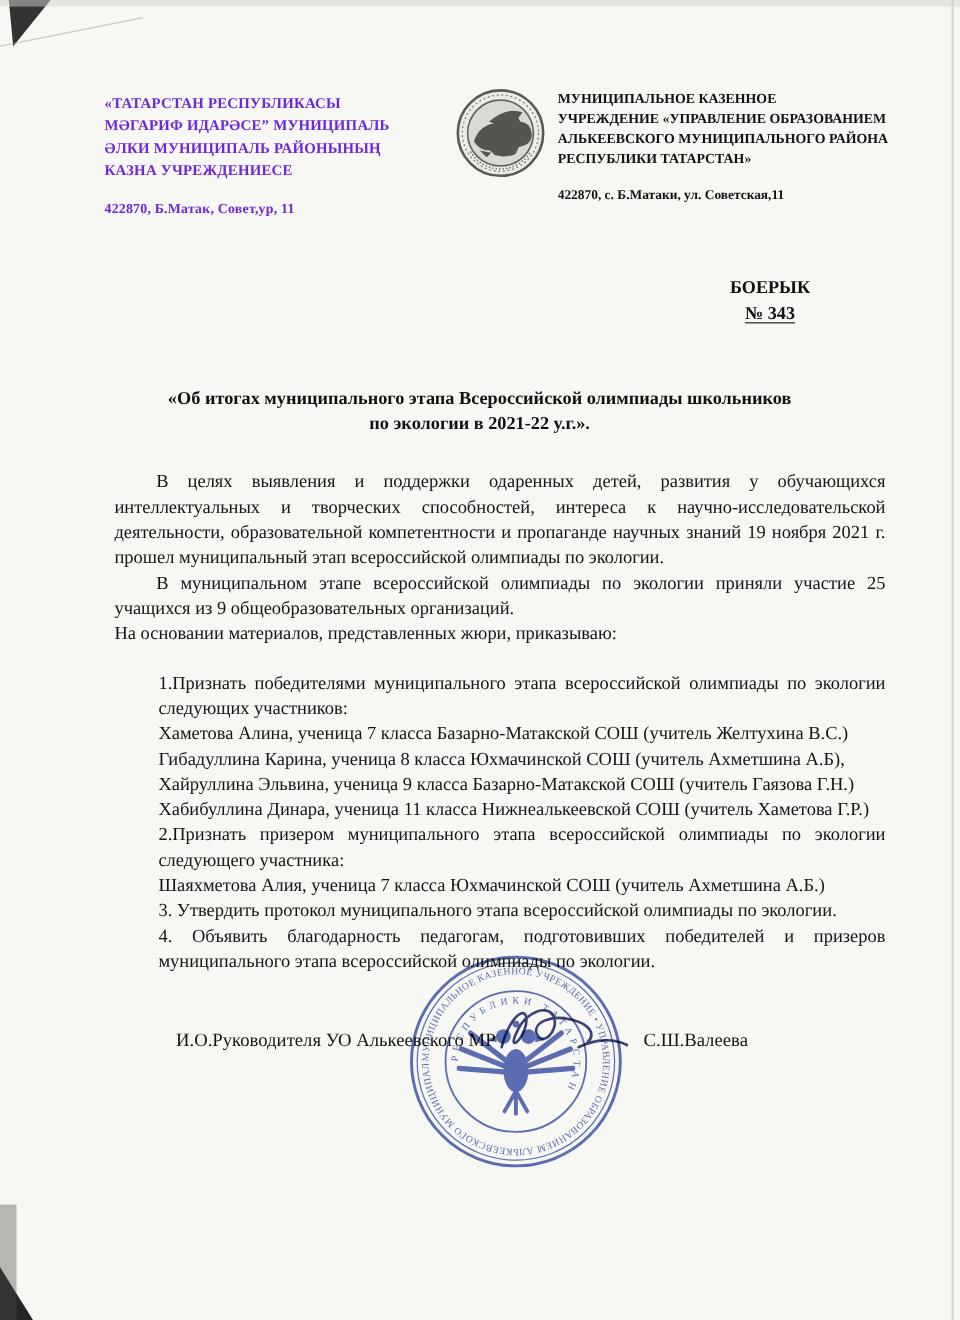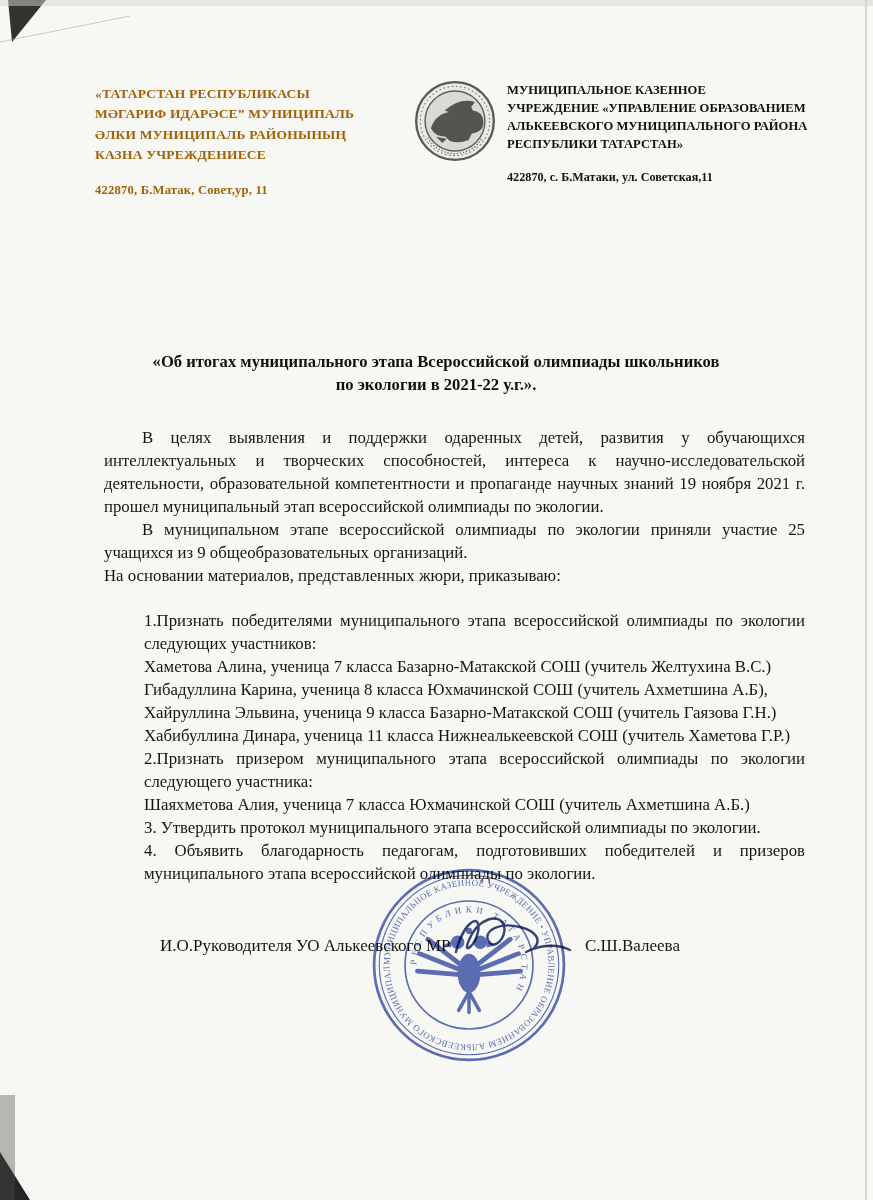--- a/index.html
+++ b/index.html
@@ -2,21 +2,21 @@
 <html><head>
 <meta charset="utf-8">
 <style>
   html,body{margin:0;padding:0;background:#e9e9e7;}
   .page{
     position:relative;width:873px;height:1200px;margin:0 auto;
     background:#f7f7f4;overflow:hidden;color:#1b1b1b;
     font-family:"Liberation Serif","DejaVu Serif",serif;
   }
   
-  .header-left{position:absolute;left:95px;top:84px;width:315px;font-weight:700;font-size:13.5px;line-height:1.5;letter-spacing:.2px;color:#a16207;}
+  .header-left{position:absolute;left:95px;top:84px;width:315px;font-weight:700;font-size:13.5px;line-height:1.5;letter-spacing:.2px;color:#6d28d9;}
   .header-left .addr{margin-top:16px;font-size:12.6px;}
   .header-right{position:absolute;left:507px;top:82px;width:335px;font-weight:700;font-size:12.6px;line-height:1.42;color:#111;}
   .header-right .addr{margin-top:15px;font-size:12.2px;}
   .emblem{position:absolute;left:413px;top:79px;width:84px;height:84px;opacity:.92;}
   
   .order-left{position:absolute;left:130px;top:252px;width:200px;text-align:center;font-weight:700;font-size:16.5px;line-height:1.45;color:#111;}
   .order-right{position:absolute;left:625px;top:249px;width:150px;text-align:center;font-weight:700;font-size:16.5px;line-height:1.45;color:#111;}
   .u{text-decoration:underline;text-underline-offset:3px;}
   
   .doc-title{position:absolute;left:86px;top:350px;width:700px;text-align:center;font-weight:700;font-size:16.6px;line-height:1.4;color:#111;}
@@ -61,20 +61,24 @@
   </svg>
 
   <div class="header-right">
     <div>МУНИЦИПАЛЬНОЕ КАЗЕННОЕ</div>
     <div>УЧРЕЖДЕНИЕ «УПРАВЛЕНИЕ ОБРАЗОВАНИЕМ</div>
     <div>АЛЬКЕЕВСКОГО МУНИЦИПАЛЬНОГО РАЙОНА</div>
     <div>РЕСПУБЛИКИ ТАТАРСТАН»</div>
     <div class="addr">422870, с. Б.Матаки, ул. Советская,11</div>
   </div>
 
+  <div class="order-right">
+    <div>БОЕРЫК</div>
+    <div class="u">№ 343</div>
+  </div>
 
   <div class="doc-title">
     <div>«Об итогах муниципального этапа Всероссийской олимпиады школьников</div>
     <div>по экологии в 2021-22 у.г.».</div>
   </div>
 
   <div class="body-text">
     <div class="p-indent">В целях выявления и поддержки одаренных детей, развития у обучающихся интеллектуальных и творческих способностей, интереса к научно-исследовательской деятельности, образовательной компетентности и пропаганде научных знаний 19 ноября 2021 г. прошел муниципальный этап всероссийской олимпиады по экологии.</div>
     <div class="p-indent">В муниципальном этапе всероссийской олимпиады по экологии приняли участие 25 учащихся из 9 общеобразовательных организаций.</div>
     <div>На основании материалов, представленных жюри, приказываю:</div>

